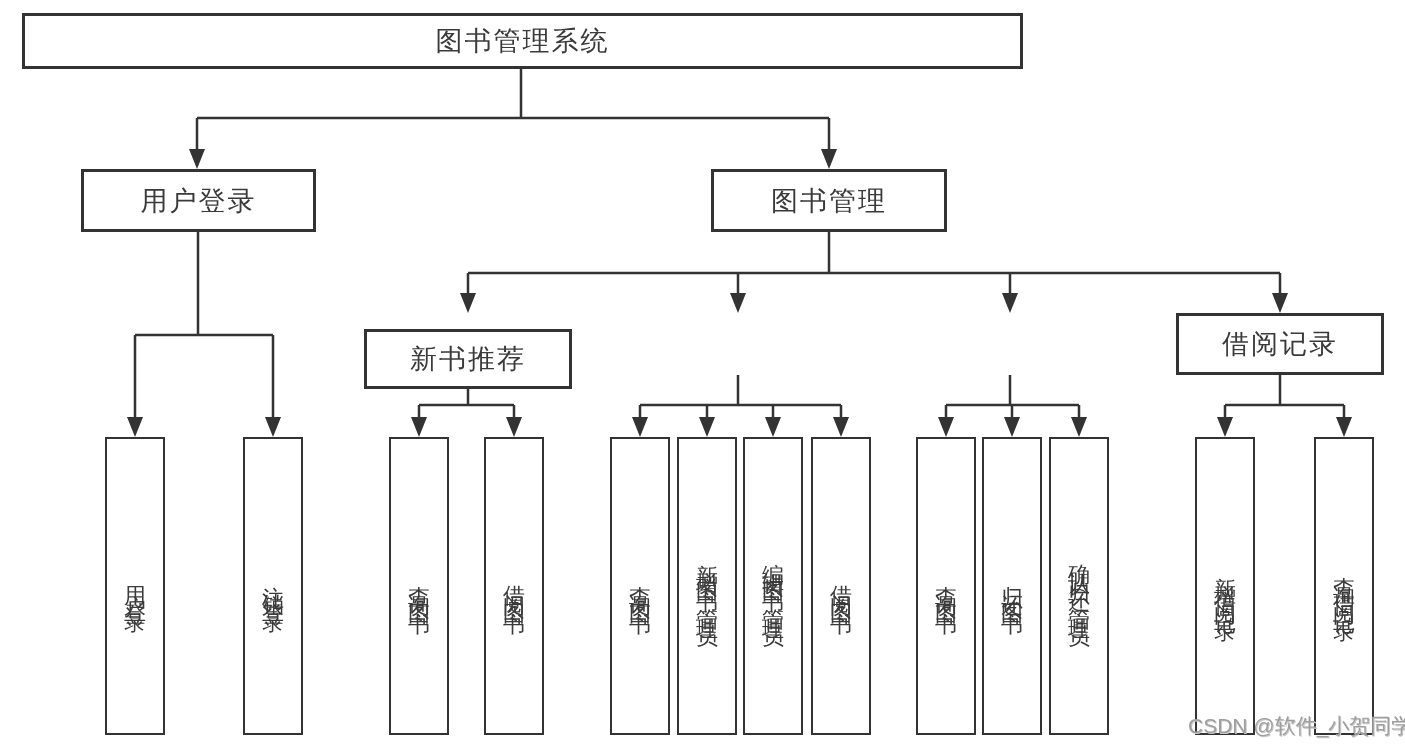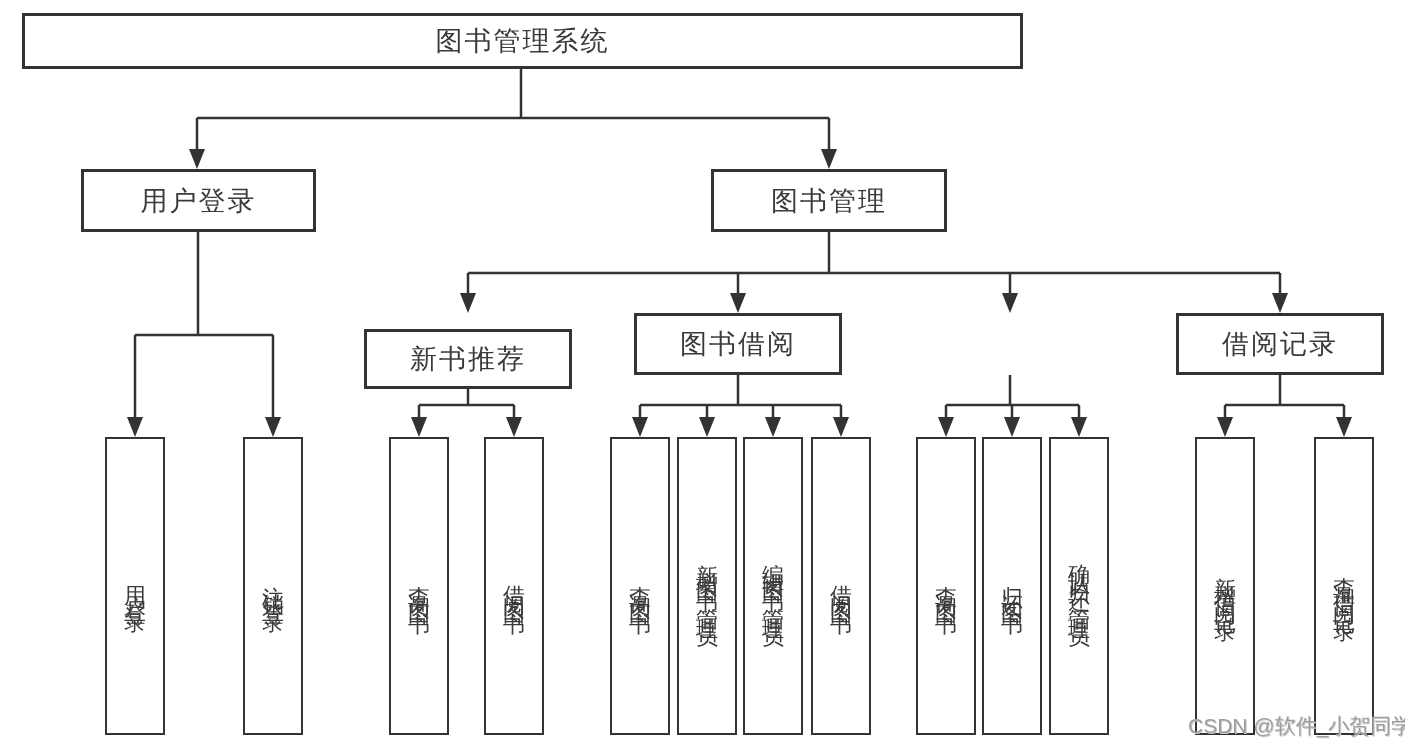--- a/index.html
+++ b/index.html
@@ -132,23 +132,20 @@
   <div class="node box-h" style="left:81px; top:169px; width:235px; height:63px;">
     <span>用户登录</span>
   </div>
   <div class="node box-h" style="left:711px; top:169px; width:236px; height:63px;justify-content:center;">
     <span>图书管理</span>
   </div>
 
   <div class="node box-h" style="left:364px; top:313px; width:208px; height:60px;margin-top:16px;">
     <span>新书推荐</span>
   </div>
-  <div class="node box-h" style="left:634px; top:313px; width:208px; height:62px;">
-    <span>图书借阅</span>
-  </div>
   <div class="node box-h" style="left:1176px; top:313px; width:208px; height:62px;">
     <span>借阅记录</span>
   </div>
 
   <div class="node box-v" style="left:105px; top:437px; width:60px; height:298px;">
     <span>用户登录</span>
   </div>
   <div class="node box-v" style="left:243px; top:437px; width:60px; height:298px;">
     <span>注销登录</span>
   </div>

